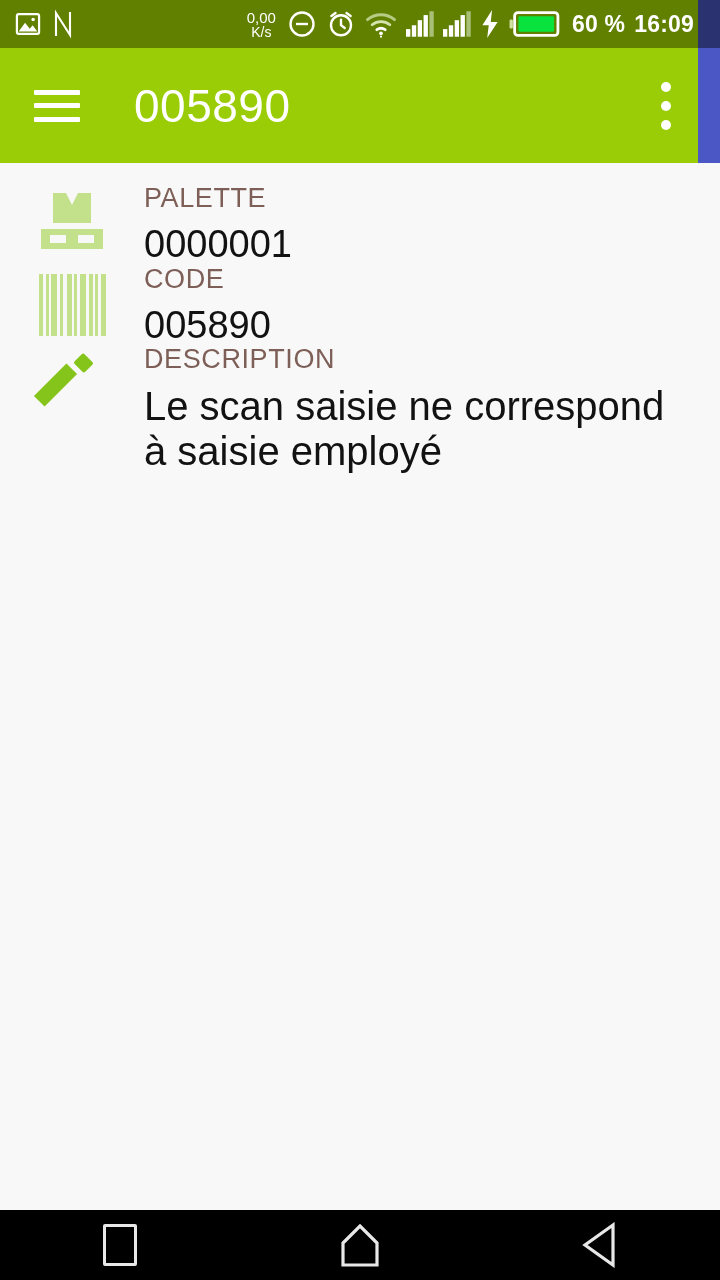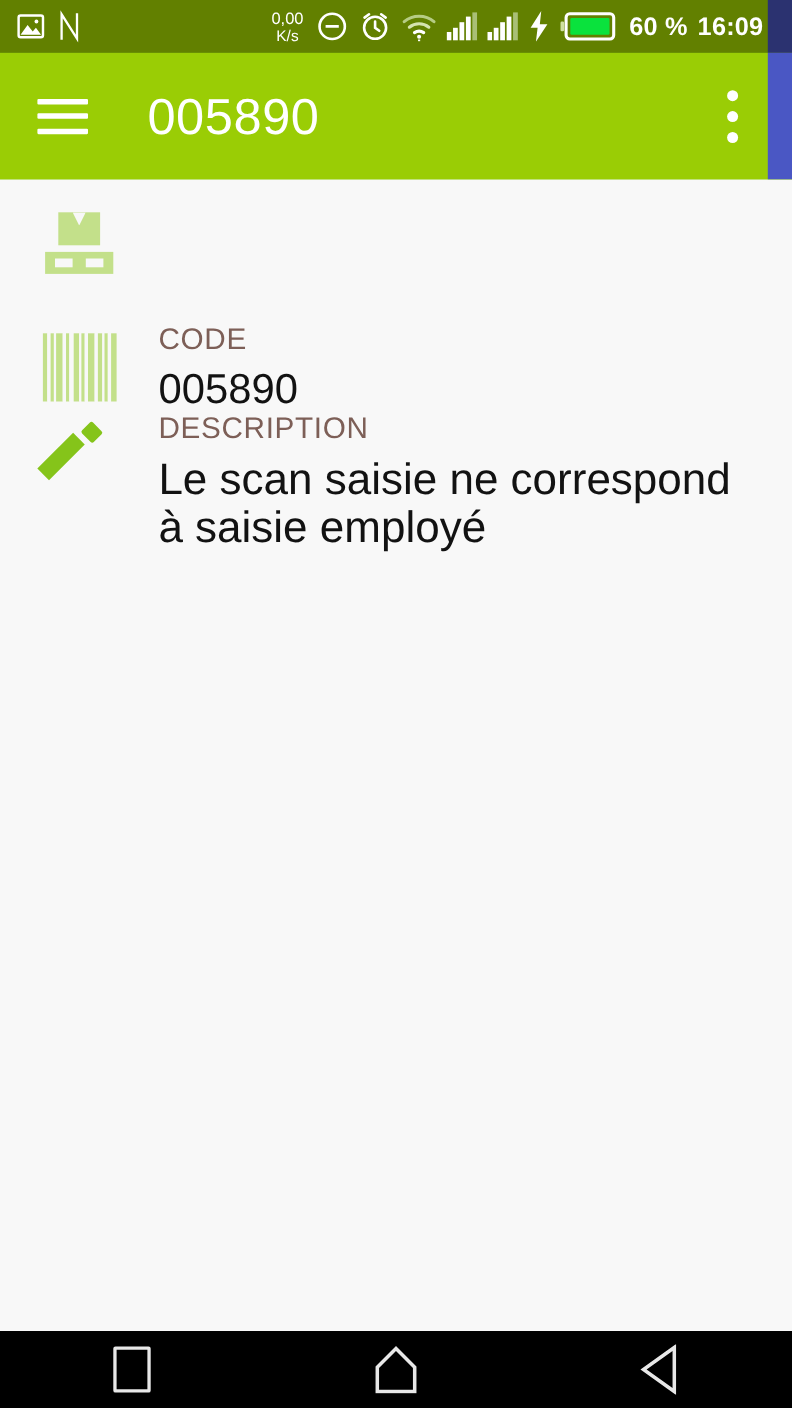--- a/index.html
+++ b/index.html
@@ -5,21 +5,21 @@
   * { margin:0; padding:0; box-sizing:border-box; }
   html, body {
     width:720px; height:1280px;
     background:#000;
     font-family:"Liberation Sans", sans-serif;
     overflow:hidden;
   }
   #phone {
     position:relative;
     width:720px; height:1280px;
-    background:#84cc16;
+    background:#0369a1;
     overflow:hidden;
   }
 
   
   .edge-strip-top {
     position:absolute; right:0; top:0;
     width:22px; height:48px;
     background:#2b3270;
     z-index:6;
   }
@@ -135,21 +135,21 @@
     color:#121212;
     font-size:38px;
     line-height:1.12;
     margin-top:11px;
     word-wrap:break-word;
   }
   .field-value.multiline { font-size:40px; line-height:1.12; }
 
   
   #row-palette     { margin-top:22px; }
-  #row-code        { margin-top:44px; }
+  #row-code        { }
   #row-date        { margin-top:44px; }
   #row-description { }
 
   
   .pallet-ico { width:62px; height:58px; position:relative; }
   .pallet-ico .box {
     position:absolute; left:12px; top:0;
     width:38px; height:30px;
     background:#c3e08a;
   }
@@ -324,20 +324,24 @@
 
     <div class="row" id="row-palette">
       <div class="icon-cell">
         <div class="pallet-ico">
           <div class="box"></div>
           <div class="notch"></div>
           <div class="slab"></div>
           <div class="hole h1"></div>
           <div class="hole h2"></div>
         </div>
+      </div>
+      <div class="text-cell">
+        <div class="field-label">PALETTE</div>
+        <div class="field-value">0000001</div>
       </div>
     </div>
 
     <div class="row" id="row-code">
       <div class="icon-cell">
         <div class="barcode-ico">
           <i style="width:4px"></i>
           <i style="width:3px;background:#f8f8f8"></i>
           <i style="width:3px"></i>
           <i style="width:2px;background:#f8f8f8"></i>

